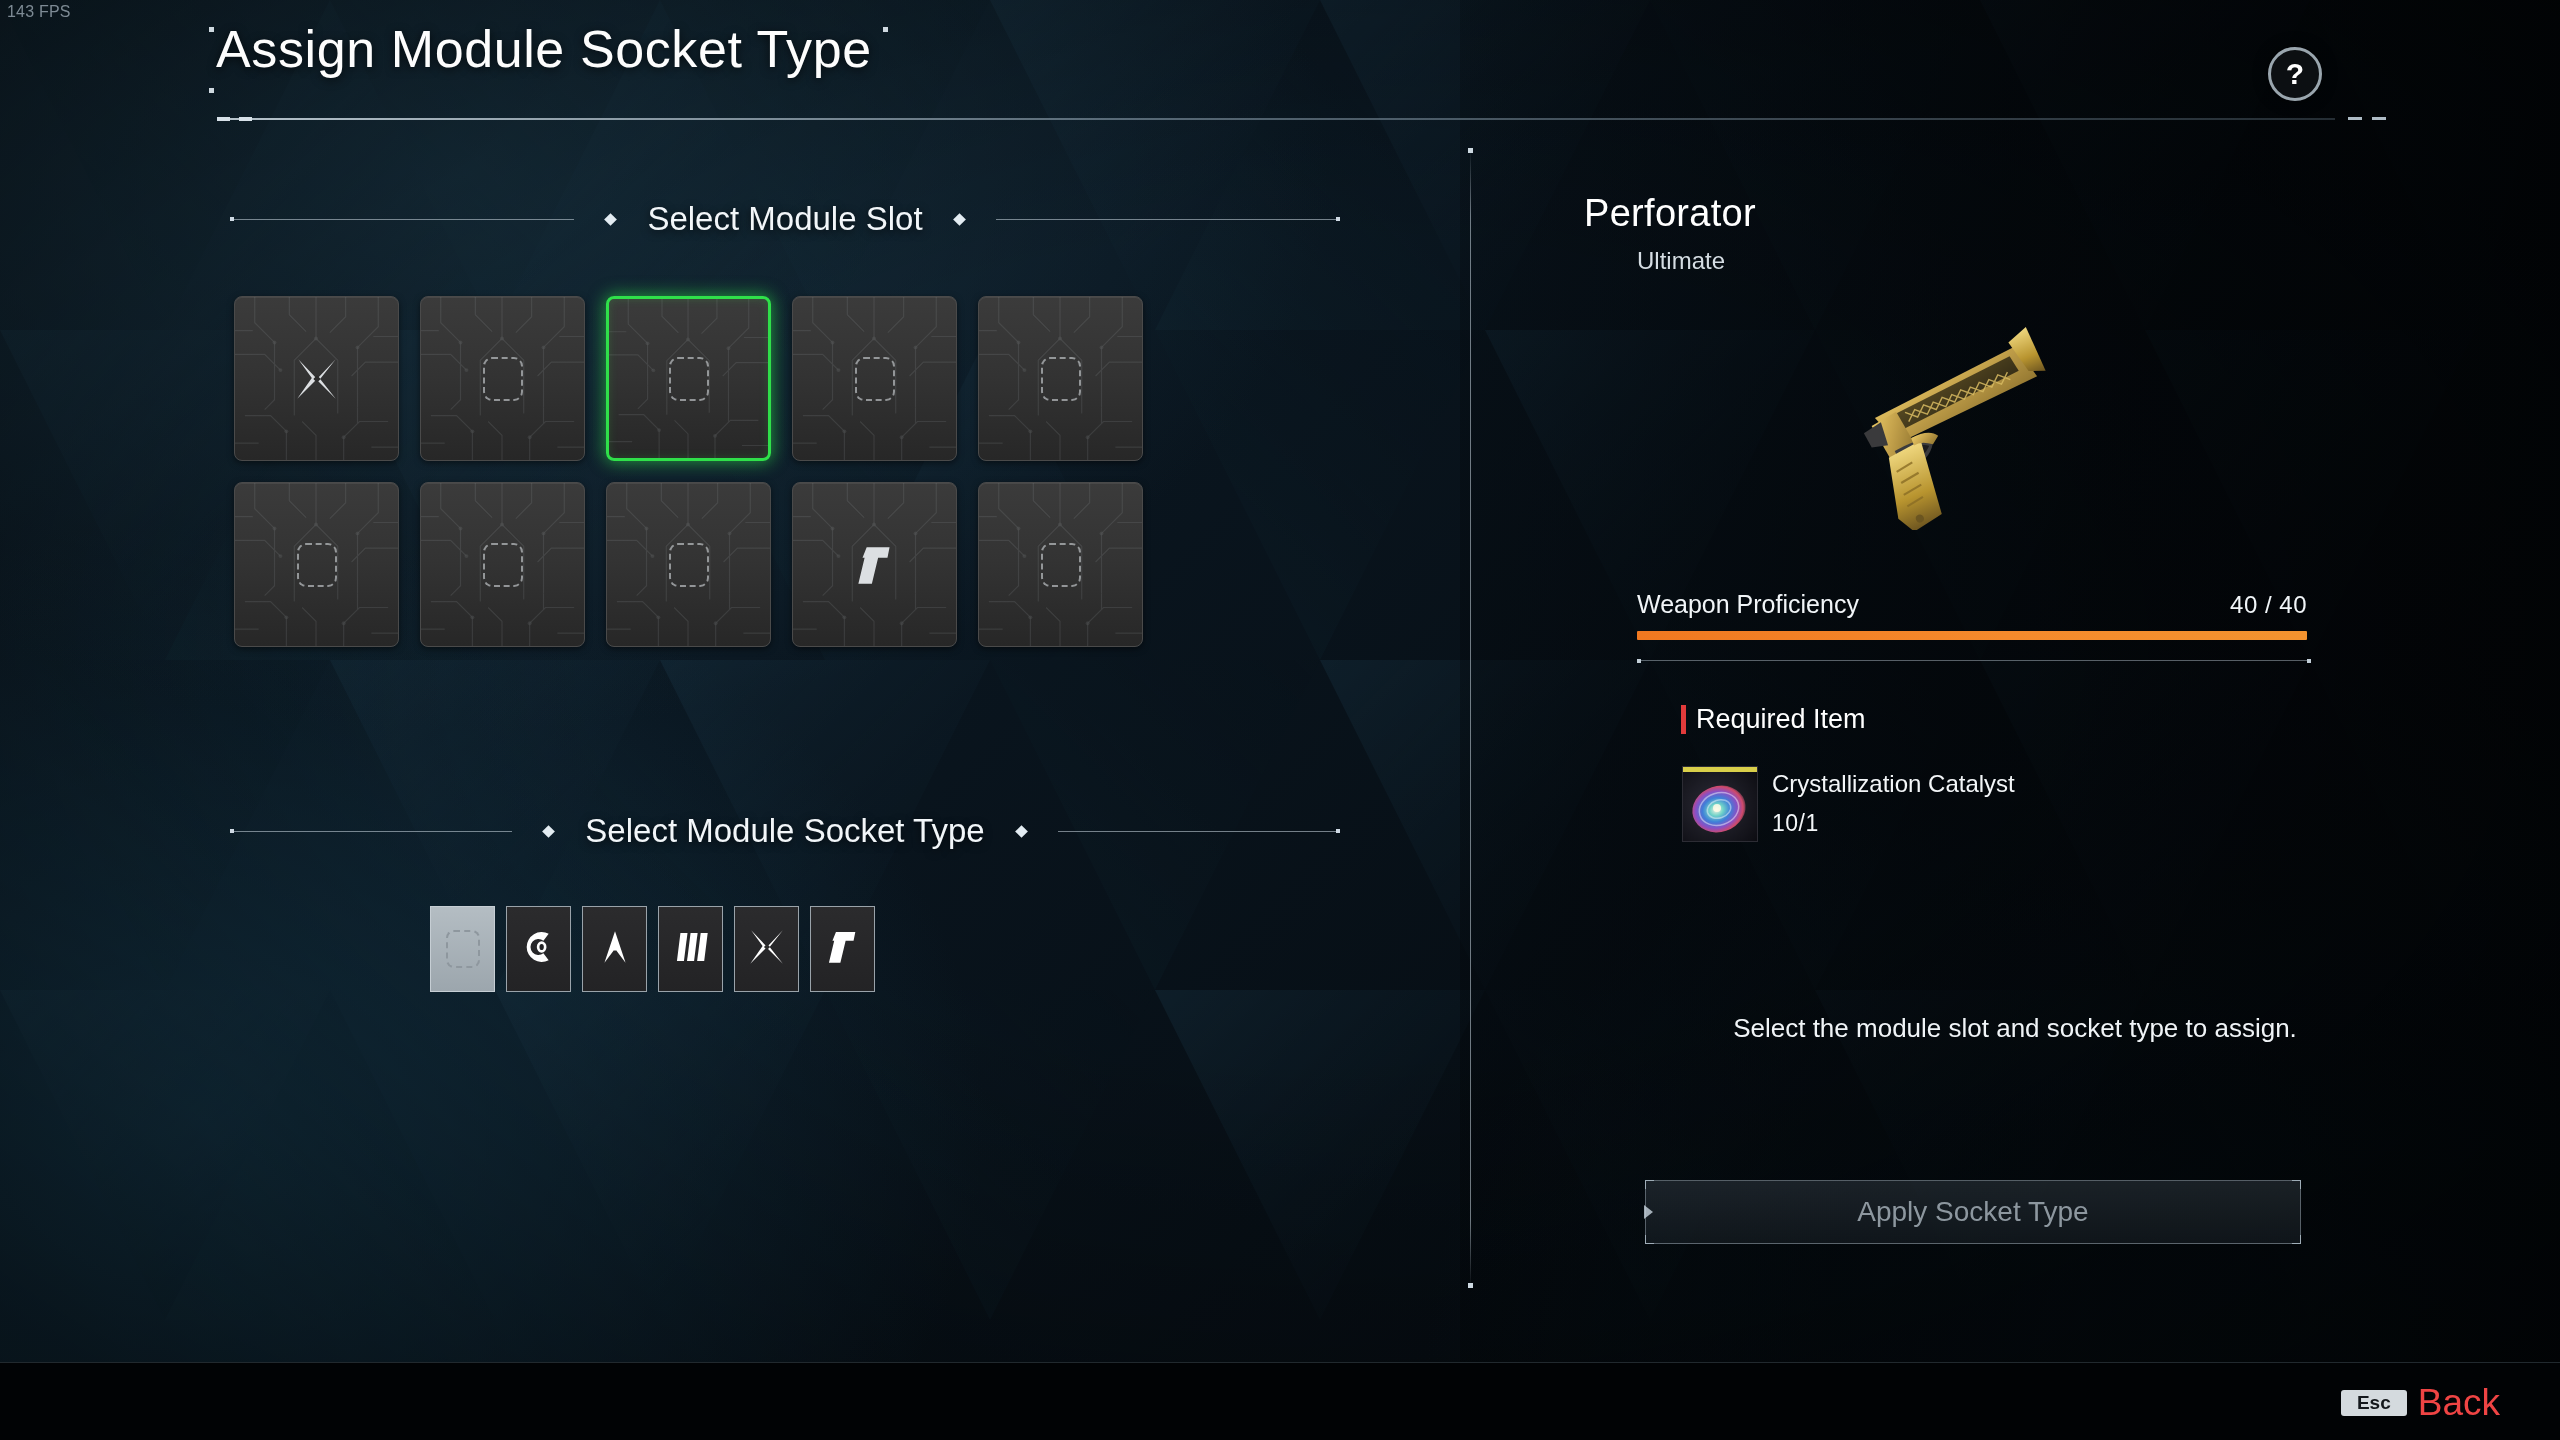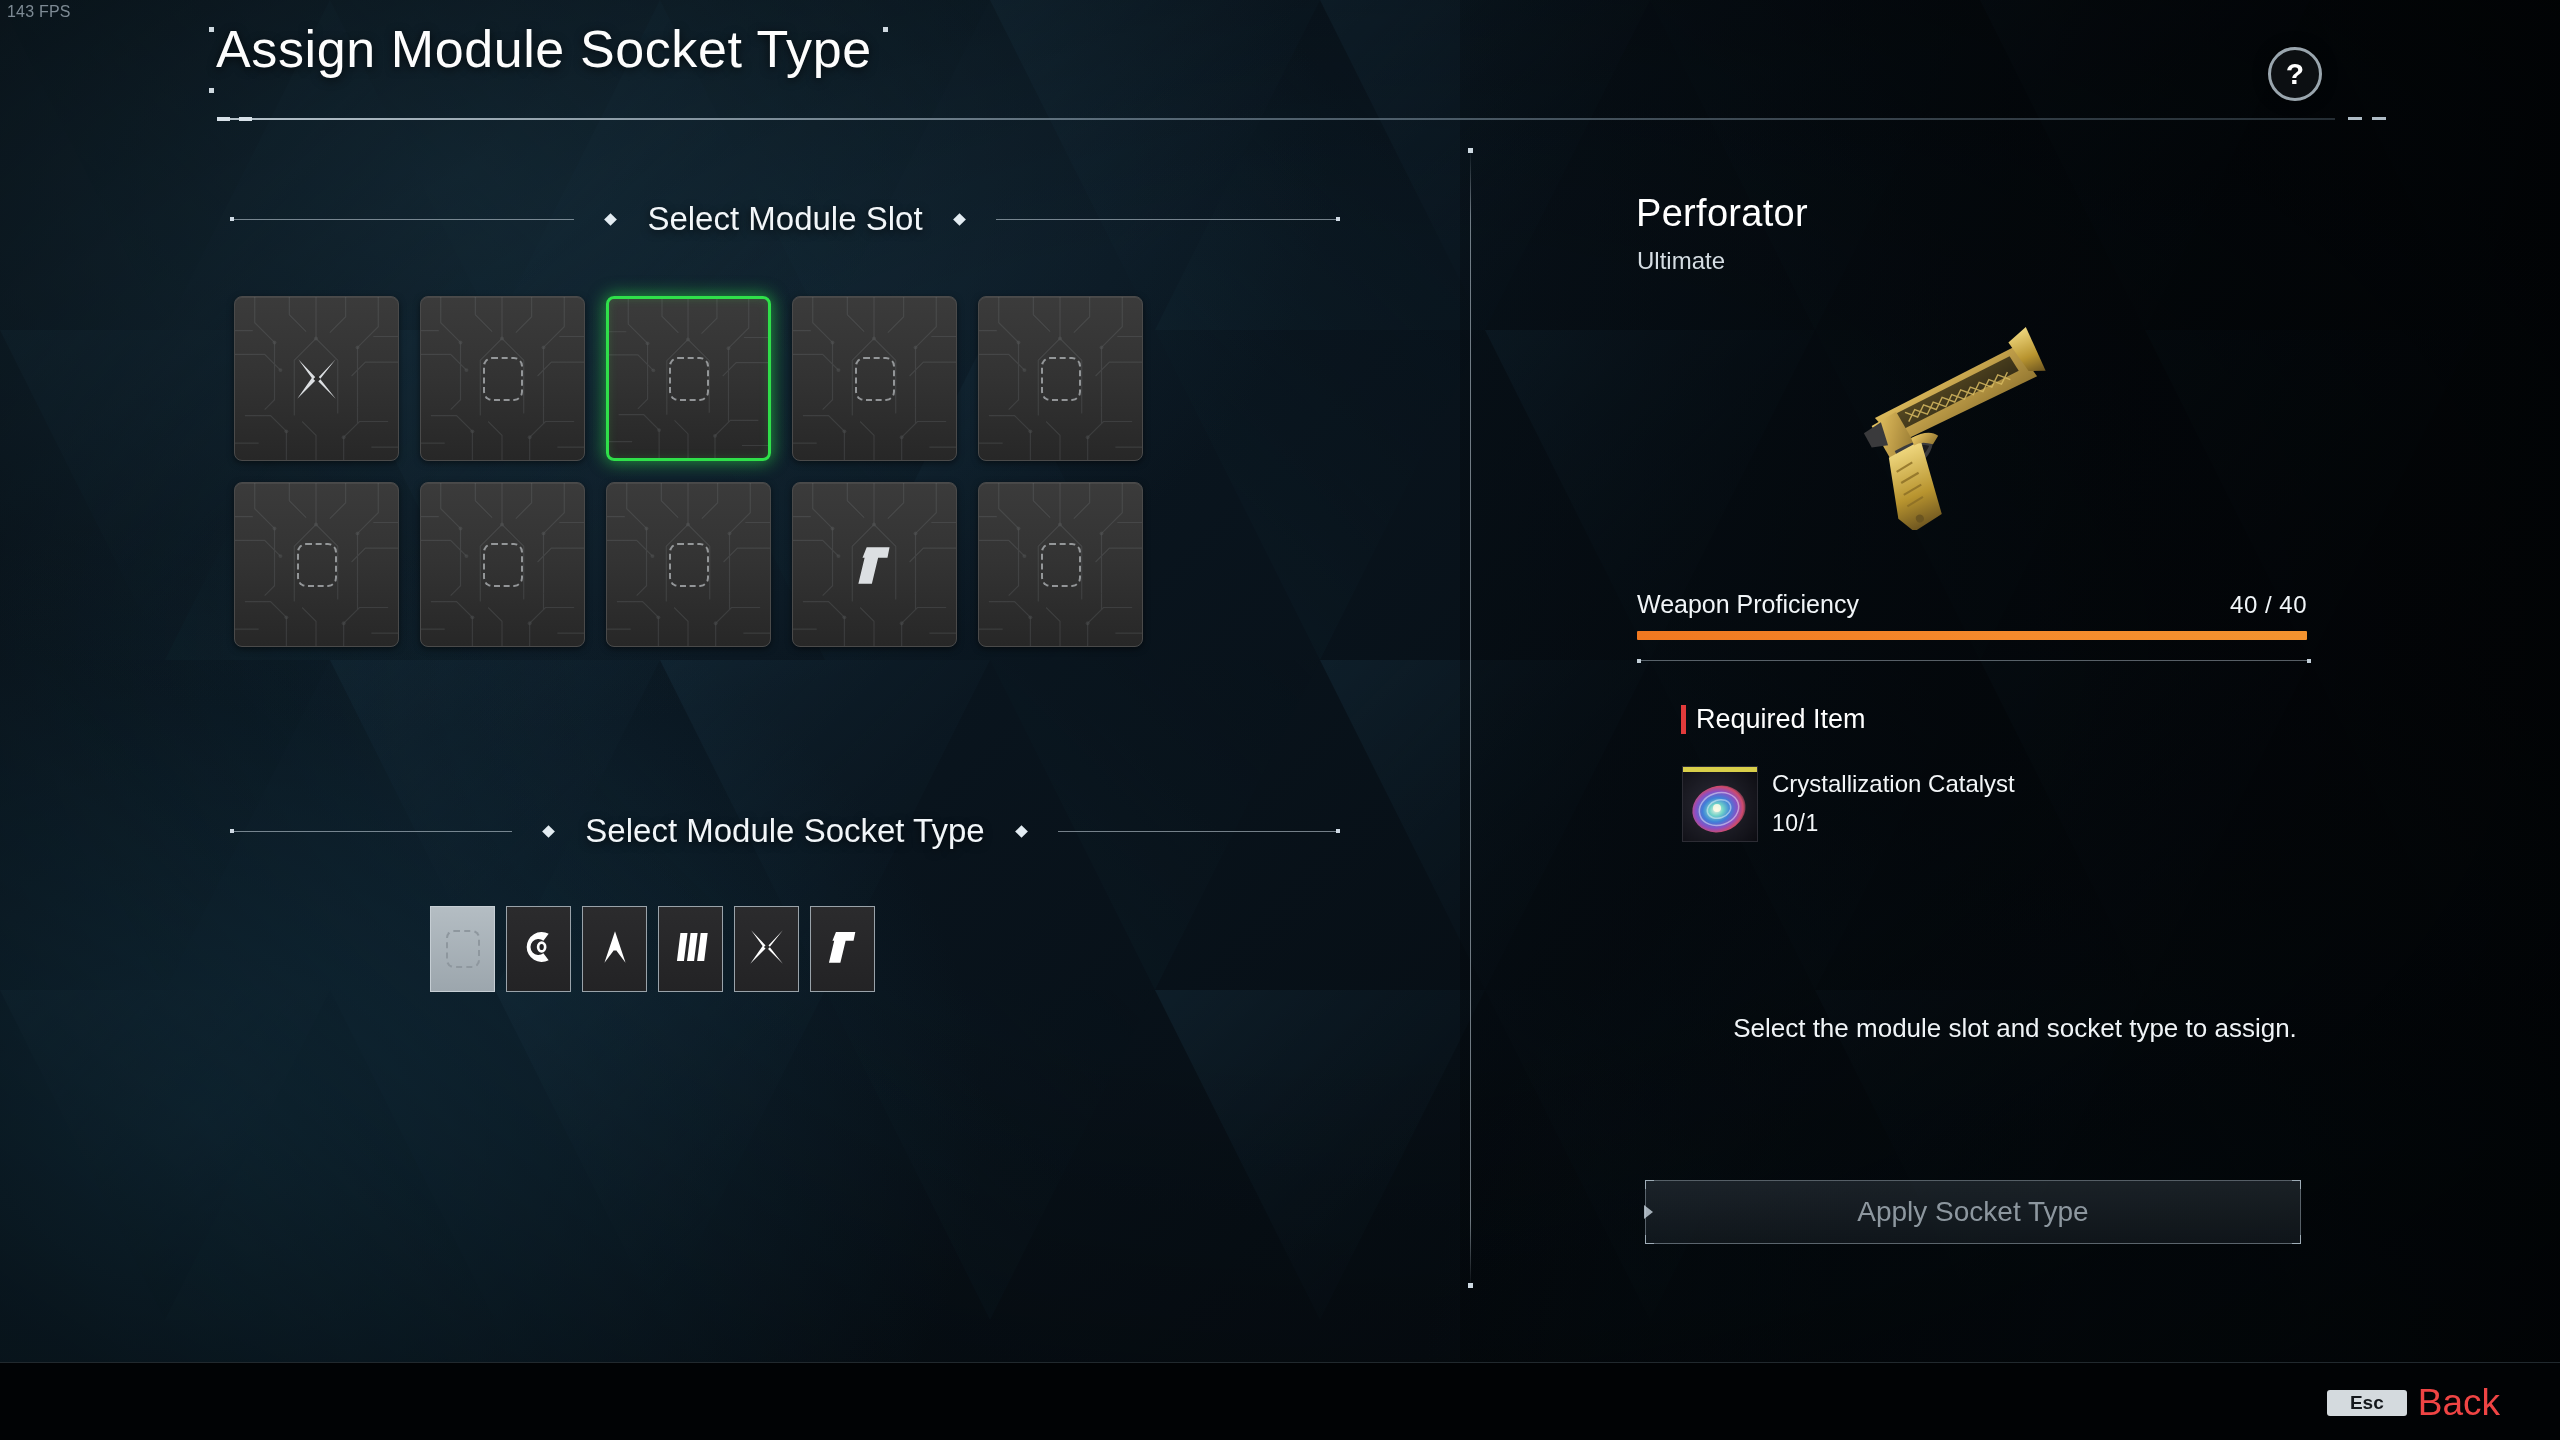--- a/index.html
+++ b/index.html
@@ -140,21 +140,21 @@
 
   
   .divider-v {
     position: absolute; left: 1470px; top: 148px; width: 1px; height: 1140px;
     background: linear-gradient(180deg, rgba(200,214,224,0) 0%, rgba(200,214,224,.55) 6%, rgba(200,214,224,.55) 94%, rgba(200,214,224,0) 100%);
   }
   .divider-v::before { content:""; position:absolute; left:-2px; top:0; width:5px; height:5px; background:#cdd9e1; }
   .divider-v::after { content:""; position:absolute; left:-2px; bottom:0; width:5px; height:5px; background:#cdd9e1; }
 
   .wpn-name {
-    position: absolute; left: 1636px; top: 192px;
+    position: absolute; left: 1584px; top: 192px;
     font-size: 38px; color: #ffffff; letter-spacing: .3px;
   }
   .wpn-tier {
     position: absolute; left: 1637px; top: 247px;
     font-size: 24px; color: #d5dde3;
   }
   .wpn-img-wrap {
     position: absolute; left: 1840px; top: 300px; width: 240px; height: 230px;
   }
 
@@ -216,21 +216,21 @@
   .bottom-bar {
     position: absolute; left: 0; bottom: 0; width: 2560px; height: 78px;
     background: #010305;
     border-top: 1px solid rgba(120,140,155,.28);
   }
   .esc-group {
     position: absolute; right: 60px; bottom: 16px; display: flex; align-items: center; gap: 11px;
   }
   .esc-key {
     background: #d4dade; color: #14181c; font-size: 19px; font-weight: 700;
-    padding: 3px 23px 4px; border-radius: 3px; line-height: 1;
+    padding: 3px 16px 4px; border-radius: 3px; line-height: 1;
   }
   .esc-label { font-size: 37px; color: #ef4444; }
 </style>
 </head>
 <body>
 
 <div id="root">
 
   <div class="bg-base"></div>
 

